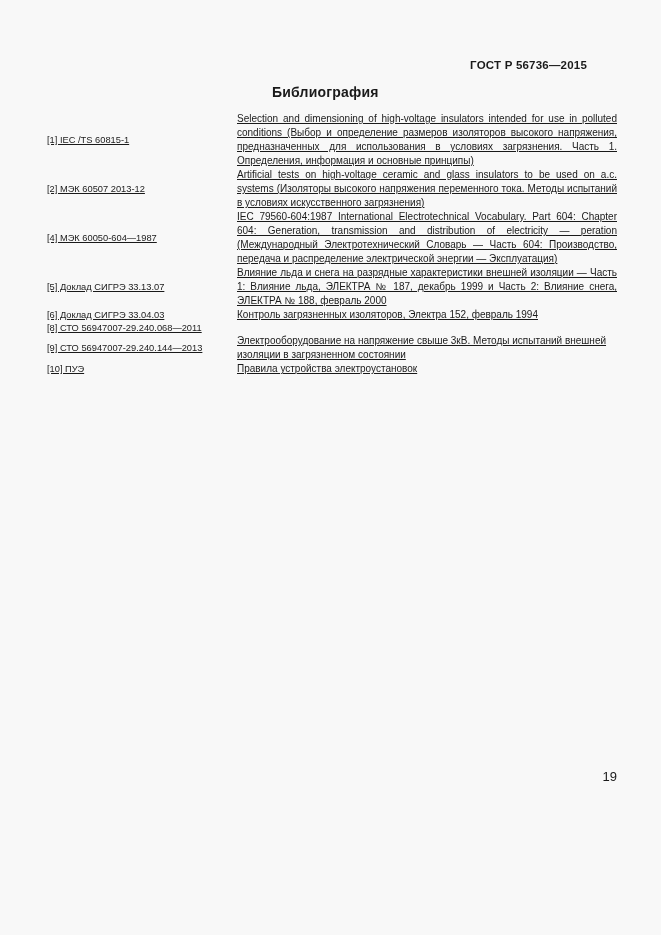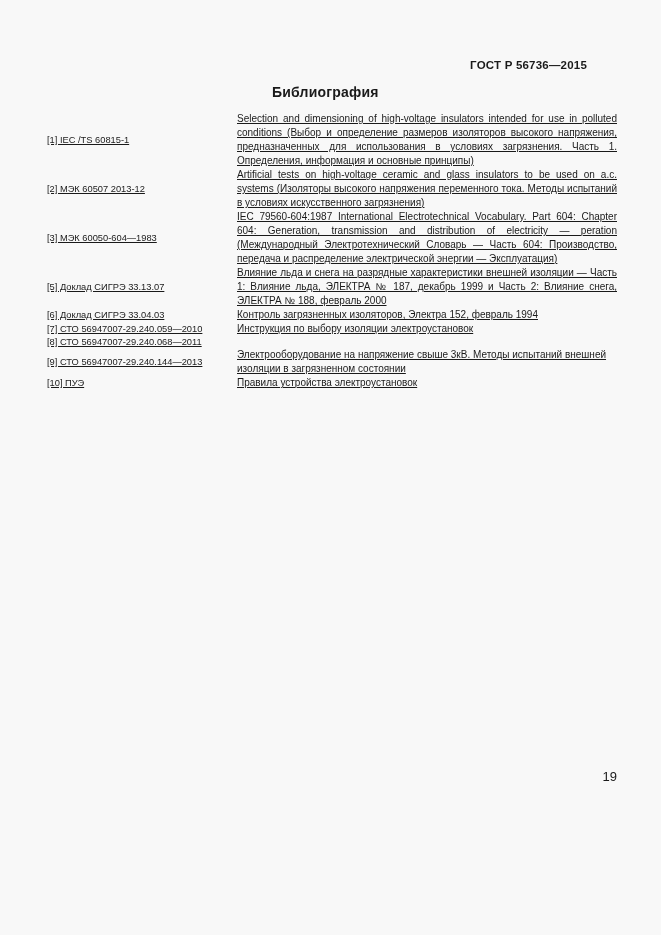--- a/index.html
+++ b/index.html
@@ -89,34 +89,30 @@
   <div class="biblio">
     <div class="entry">
       <div class="entry-ref">[1] IEC /TS 60815-1</div>
       <div class="entry-desc">Selection and dimensioning of high-voltage insulators  intended for use in polluted conditions (Выбор и определение размеров изоляторов высокого напряжения, предназначенных для использования в условиях загрязнения. Часть 1. Определения, информация и основные принципы)</div>
     </div>
     <div class="entry">
       <div class="entry-ref">[2] МЭК 60507 2013-12</div>
       <div class="entry-desc">Artificial tests on high-voltage ceramic and glass insulators to be used on a.c. systems (Изоляторы высокого напряжения переменного тока. Методы испытаний в условиях искусственного загрязнения)</div>
     </div>
     <div class="entry">
-      <div class="entry-ref">[3] МЭК 60050-604—1983</div>
+      <div class="entry-ref">[4] МЭК 60050-604—1987</div>
       <div class="entry-desc">IEC 79560-604:1987 International Electrotechnical Vocabulary. Part 604: Chapter 604: Generation, transmission and distribution of electricity — peration (Международный Электротехнический Словарь — Часть 604: Производство, передача и распределение электрической энергии — Эксплуатация)</div>
     </div>
     <div class="entry">
       <div class="entry-ref">[5] Доклад СИГРЭ 33.13.07</div>
       <div class="entry-desc">Влияние льда и снега на разрядные характеристики внешней изоляции — Часть 1: Влияние льда, ЭЛЕКТРА № 187, декабрь 1999 и Часть 2: Влияние снега, ЭЛЕКТРА № 188, февраль 2000</div>
     </div>
     <div class="entry">
       <div class="entry-ref">[6] Доклад СИГРЭ 33.04.03</div>
       <div class="entry-desc nojust">Контроль загрязненных изоляторов, Электра 152, февраль 1994</div>
-    </div>
-    <div class="entry">
-      <div class="entry-ref">[7] СТО 56947007-29.240.059—2010</div>
-      <div class="entry-desc nojust">Инструкция по выбору изоляции электроустановок</div>
     </div>
     <div class="entry">
       <div class="entry-ref">[8] СТО 56947007-29.240.068—2011</div>
     </div>
     <div class="entry">
       <div class="entry-ref">[9] СТО 56947007-29.240.144—2013</div>
       <div class="entry-desc nojust">Электрооборудование на напряжение свыше 3кВ. Методы испытаний внешней изоляции в загрязненном состоянии</div>
     </div>
     <div class="entry">
       <div class="entry-ref">[10] ПУЭ</div>

